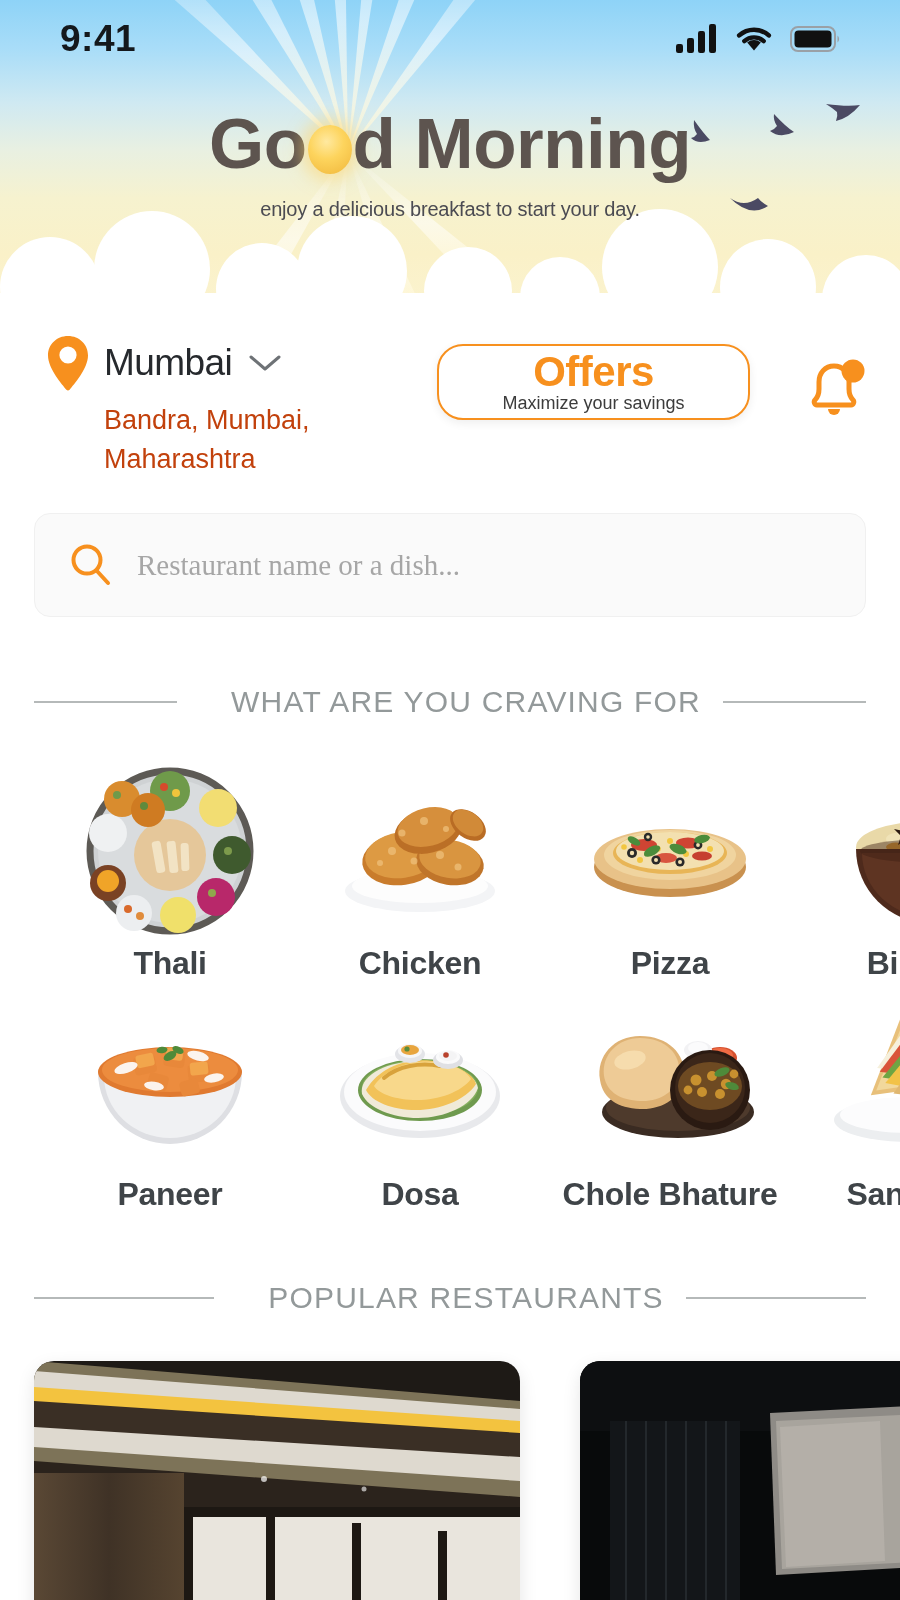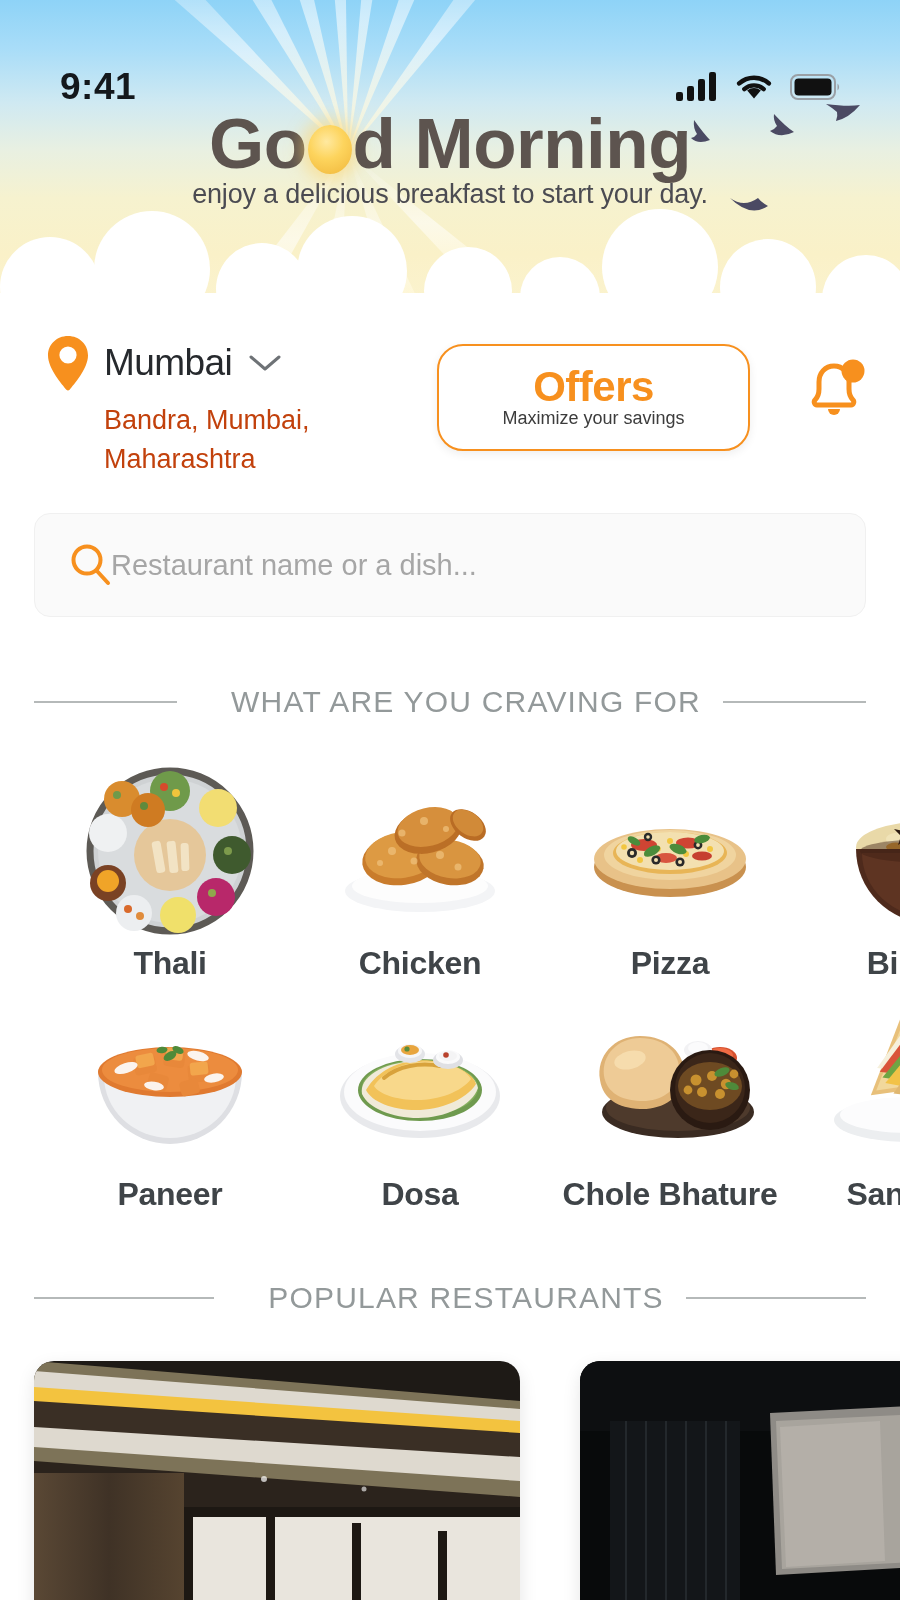--- a/index.html
+++ b/index.html
@@ -18,77 +18,77 @@
       #8ed3f7 0%, #a9ddf8 16%, #cfe9f2 33%,
       #e8f0e2 48%, #f6f2cf 64%, #faf1c8 82%, #fbf3cf 100%);
     overflow:hidden;
   }
   .rays { position:absolute; left:0; top:0; width:900px; height:310px; }
   .cloudrow { position:absolute; left:0; bottom:-4px; width:900px; height:105px; }
 
   .status {
     position:absolute; top:0; left:0; width:900px; height:78px;
     display:flex; align-items:center; justify-content:space-between;
-    padding:0 60px; z-index:6;margin-top:48px;
+    padding:0 60px; z-index:6;
   }
   .clock { font-size:37px; font-weight:700; color:#14181c; letter-spacing:.5px; }
   .status-icons { display:flex; align-items:center; gap:17px; }
 
   .greet-wrap {
     position:absolute; top:108px; left:0; width:900px; text-align:center; z-index:5;
   }
   .greet {
     font-size:71px; font-weight:700; color:#5d544f;
     letter-spacing:-.5px; line-height:1; position:relative; display:inline-block;
   }
   .sun-o {
     display:inline-block; width:44px; height:49px; border-radius:50%;
     background:radial-gradient(circle at 42% 34%, #ffe9a0 0%, #fdd45d 42%, #f0b63a 100%);
     vertical-align:-6px; margin:0 1px;
     box-shadow:0 0 16px 7px rgba(255,214,110,.55);
   }
   .subgreet {
-    font-size:27px; color:#4b4b52; letter-spacing:-.2px;
+    margin-top:19px; font-size:20px; color:#4b4b52; letter-spacing:-.2px;
   }
   .birds { position:absolute; top:100px; right:0; width:230px; height:140px; z-index:5; }
 
   
   .locrow {
     position:relative; margin-top:24px; padding:0 34px;
     display:flex; align-items:flex-start; gap:0;
   }
   .loc-left { width:400px; padding-left:12px; }
   .loc-city { display:flex; align-items:center; gap:14px; }
   .pin { flex:0 0 auto; }
   .city-name { font-size:37px; font-weight:400; color:#26292d; letter-spacing:-.6px; }
   .chev { flex:0 0 auto; margin-left:2px; }
   .loc-sub {
     margin-top:9px; margin-left:58px; font-size:27px; color:#c2410c;
     line-height:1.45; max-width:250px;
   }
 
   .offers-btn {
     position:absolute; left:437px; top:10px;
-    width:313px; height:107px; border-radius:26px;
+    width:313px; height:76px; border-radius:26px;
     border:2.5px solid #f7901e; background:#fff;
     display:flex; flex-direction:column; align-items:center; justify-content:center;
     box-shadow:0 3px 10px rgba(0,0,0,.07);
   }
   .offers-title {
     font-size:42px; font-weight:700; color:#f7901e; line-height:1; letter-spacing:-.5px;
   }
   .offers-sub { font-size:18px; color:#3c3c3c; }
 
   .bell-wrap { position:absolute; right:28px; top:17px; width:76px; height:76px; }
 
   
   .searchbar {
     margin:34px 34px 0 34px; height:104px; border-radius:16px;
     background:#fafafa; border:1px solid #f0f0f0;
-    display:flex; align-items:center; padding:0 34px; 
+    display:flex; align-items:center; padding:0 34px; gap:26px;font-family:Liberation Serif, serif;
   }
   .search-ph { font-size:29px; color:#a6a6a6; }
 
   
   .divider {
     display:flex; align-items:center; gap:22px;
     margin:68px 34px 0 34px;
   }
   .divider .line { flex:1; height:2px; background:#b5b9b9; }
   .divider .dtxt {

